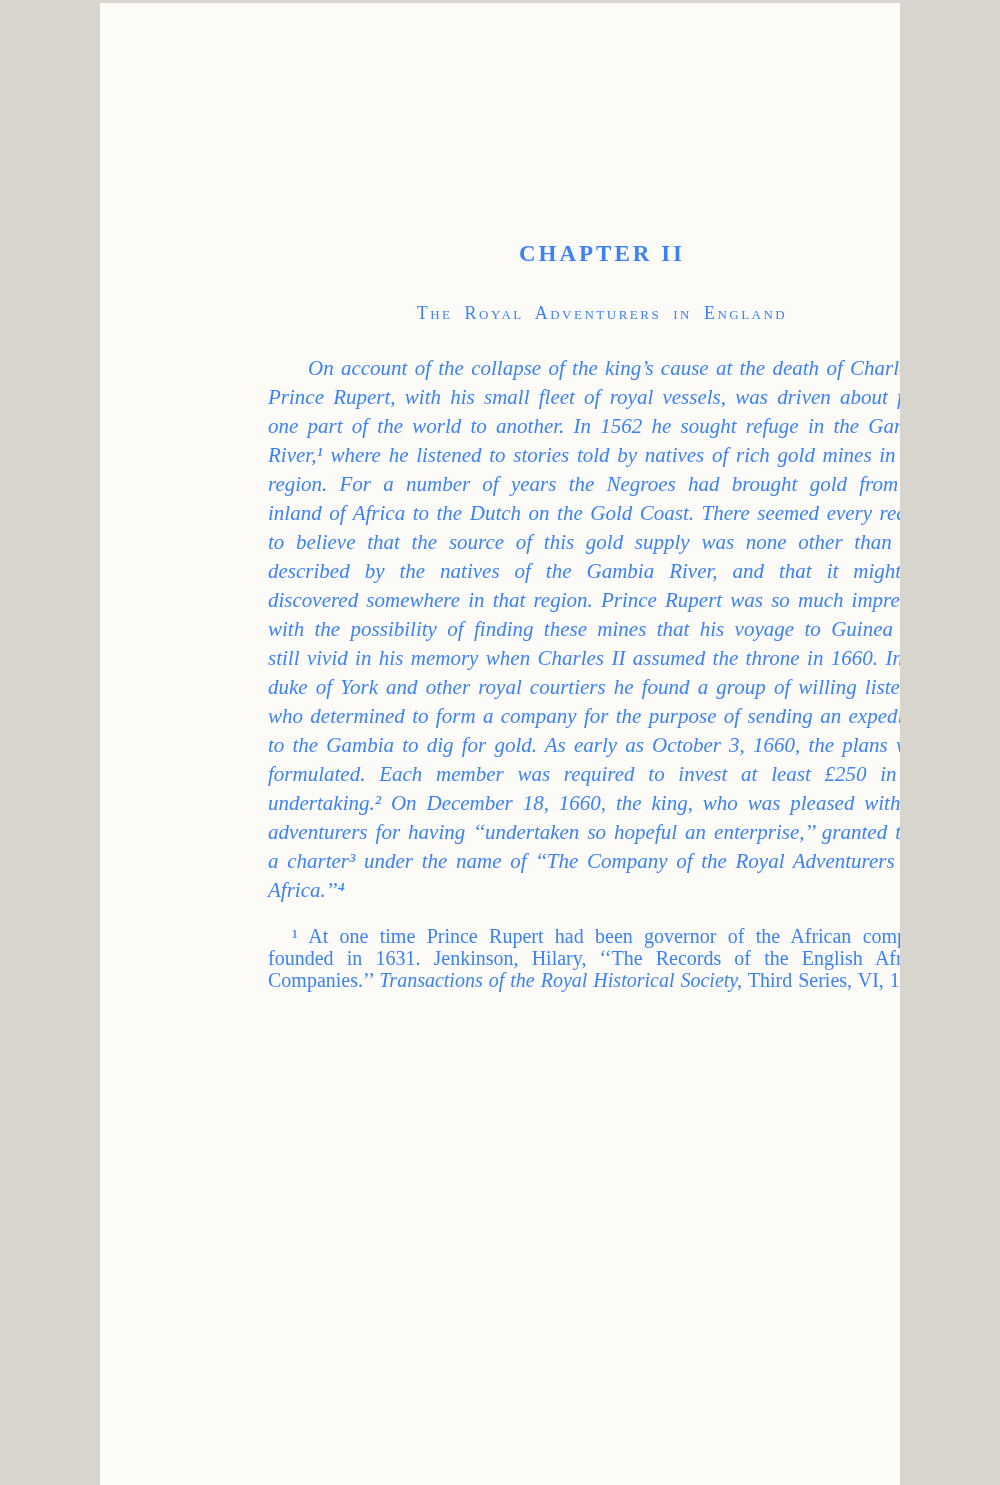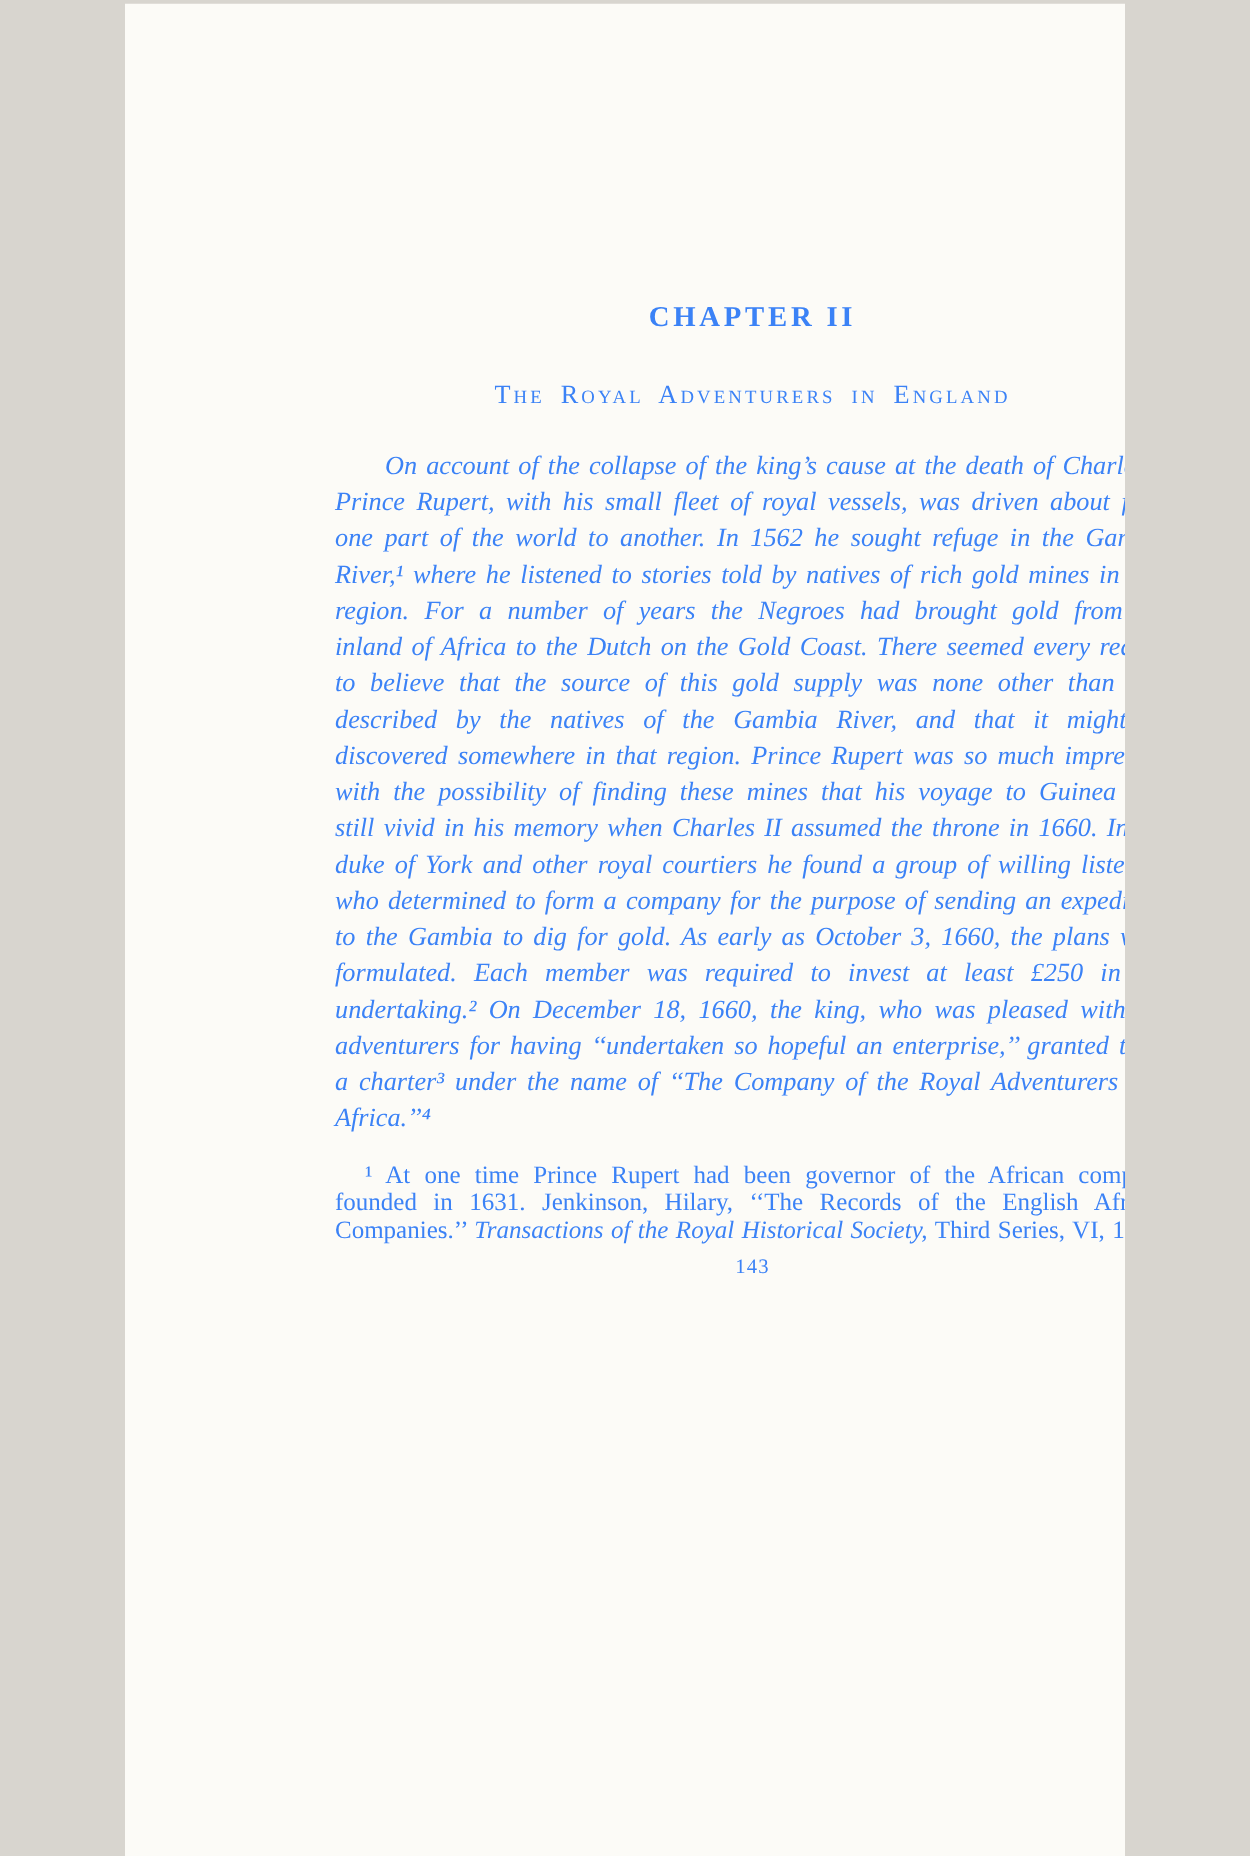--- a/index.html
+++ b/index.html
@@ -30,21 +30,21 @@
     text-align: center;
     font-size: 23px;
     font-weight: bold;
     letter-spacing: 3px;
     margin: 0 0 36px 0;
   }
   .subtitle {
     text-align: center;
     font-variant: small-caps;
     font-weight: normal;
-    font-size: 21px;
+    font-size: 18px;
     letter-spacing: 2.5px;
     word-spacing: 5px;
     margin: 0 0 30px 0;
   }
   .body-paragraph {
     font-size: 21px;
     line-height: 29px;
     text-align: justify;
     text-indent: 40px;
     word-spacing: 2px;
@@ -78,16 +78,15 @@
     <h1 class="chapter-title">CHAPTER II</h1>
 
     <h2 class="subtitle">The Royal Adventurers in England</h2>
 
     <p class="body-paragraph">On account of the collapse of the king’s cause at the death of Charles I, Prince Rupert, with his small fleet of royal vessels, was driven about from one part of the world to another. In 1562 he sought refuge in the Gambia River,¹ where he listened to stories told by natives of rich gold mines in that region. For a number of years the Negroes had brought gold from the inland of Africa to the Dutch on the Gold Coast. There seemed every reason to believe that the source of this gold supply was none other than that described by the natives of the Gambia River, and that it might be discovered somewhere in that region. Prince Rupert was so much impressed with the possibility of finding these mines that his voyage to Guinea was still vivid in his memory when Charles II assumed the throne in 1660. In the duke of York and other royal courtiers he found a group of willing listeners who determined to form a company for the purpose of sending an expedition to the Gambia to dig for gold. As early as October 3, 1660, the plans were formulated. Each member was required to invest at least £250 in the undertaking.² On December 18, 1660, the king, who was pleased with the adventurers for having ‘‘undertaken so hopeful an enterprise,’’ granted them a charter³ under the name of ‘‘The Company of the Royal Adventurers into Africa.’’⁴</p>
 
     <div class="footnotes">
       <p class="footnote"><span>¹ At one time Prince Rupert had been governor of the African company founded in 1631. Jenkinson, Hilary, ‘‘The Records of the English African Companies.’’ </span><span style="font-style: italic;">Transactions of the Royal Historical Society,</span><span> Third Series, VI, 195.</span></p>
     </div>
 
-    <div class="page-number">143</div>
 
   </div>
 </div>
 
 </body></html>

